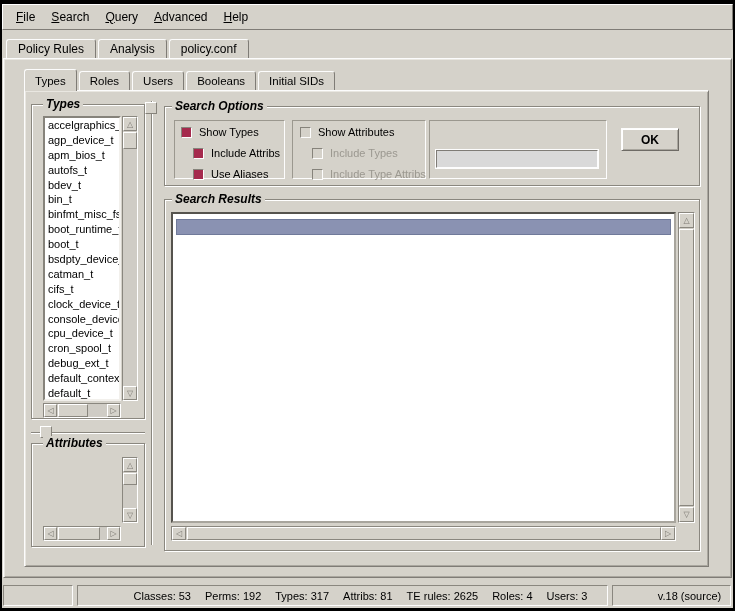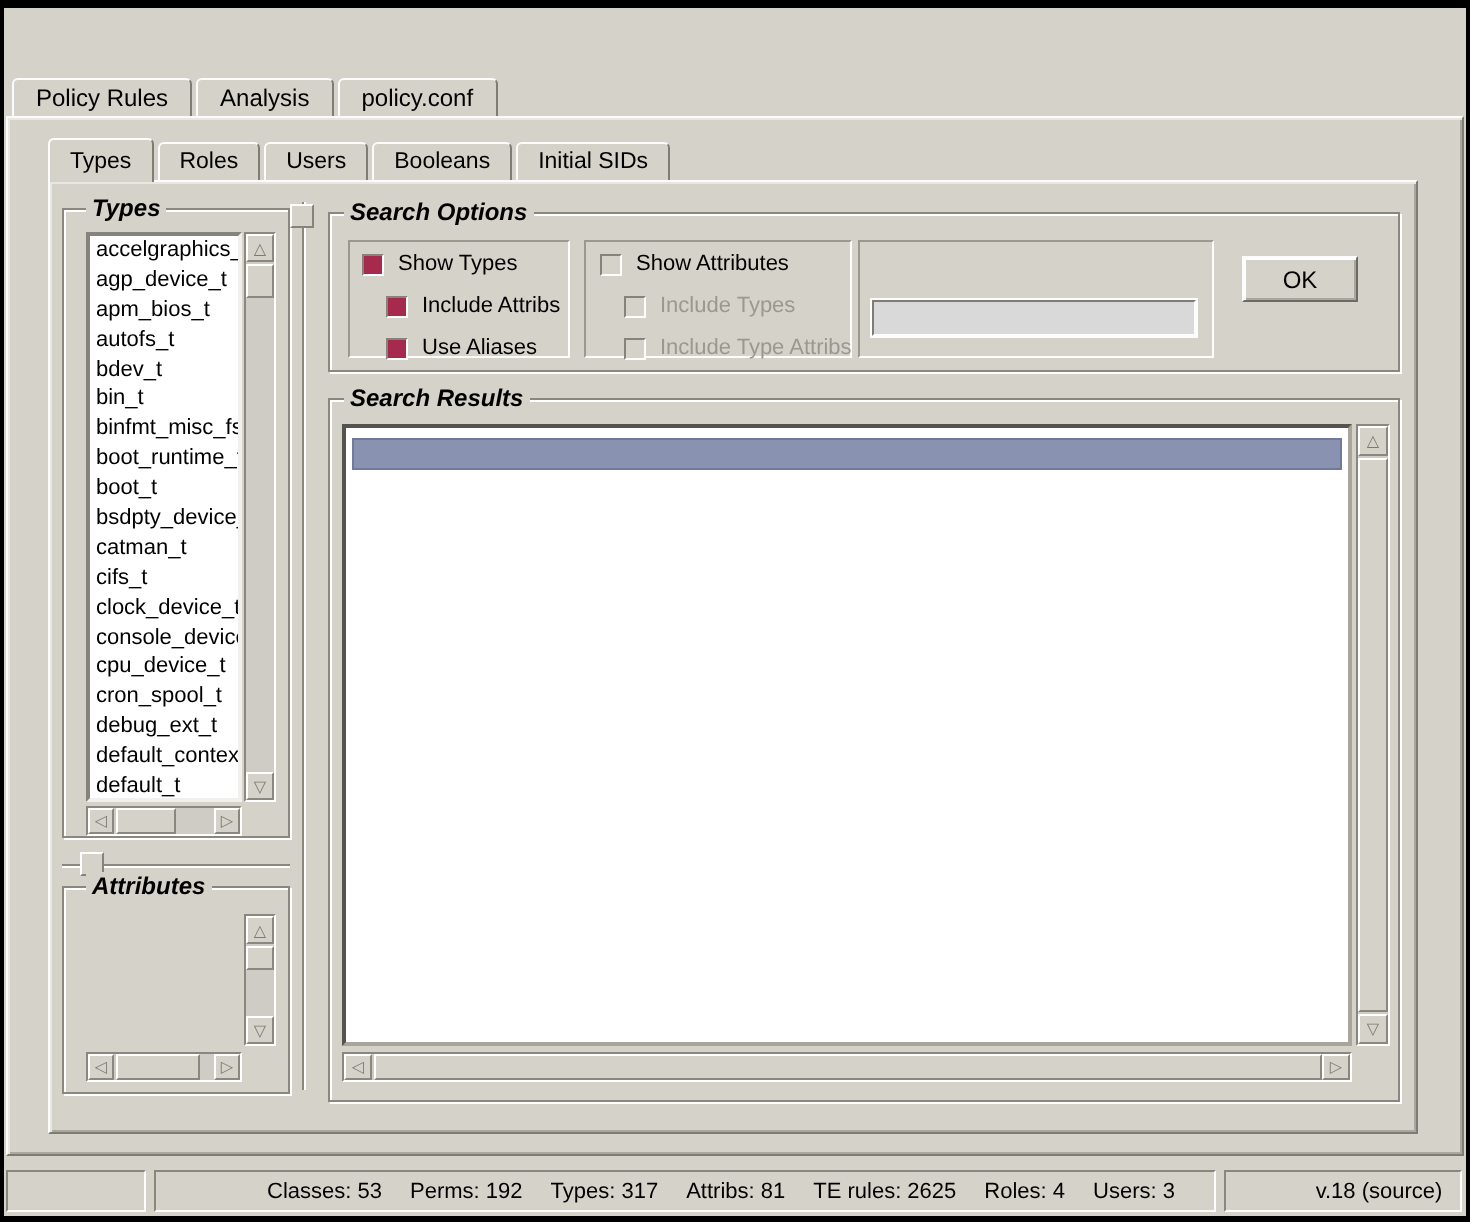--- a/index.html
+++ b/index.html
@@ -55,36 +55,43 @@
   .checkrow{display:flex;align-items:center;gap:7px;font-size:11px;white-space:nowrap;cursor:default;}
   .cb{width:9px;height:9px;border:1px solid;border-color:#86837b #fdfdfd #fdfdfd #86837b;background:#d5d2ca;flex:none;}
   .cb.checked{background:#a52a4d;}
   .checkrow.disabled{color:#9b9890;}
   .group{border:1px solid;border-color:#9b988f #fdfdfd #fdfdfd #9b988f;}
 
   .entry{background:#d9d9d9;border:1px solid;border-color:#7f7c76 #fdfdfd #fdfdfd #7f7c76;
     box-shadow:0 0 0 1px #fdfdfd;}
   .btn{background:#d5d2ca;border:1px solid;border-color:#fdfdfd #6e6b65 #6e6b65 #fdfdfd;
     box-shadow:inset 1px 1px 0 #fff, inset -1px -1px 0 #a9a69e;
-    display:flex;align-items:center;justify-content:center;font-size:12px;cursor:default;}
+    display:flex;align-items:center;justify-content:center;font-size:12px;cursor:default;font-weight:bold;}
 
   .textarea{background:#fff;border:2px solid;border-color:#55534d #a8a59d #a8a59d #55534d;}
   .sel-row{position:absolute;left:3px;right:3px;top:5px;height:14px;background:#8a92b2;
     border:1px solid #707a9a;}
 
   
   .panel{border:1px solid;border-color:#8a877f #fdfdfd #fdfdfd #8a877f;
     display:flex;align-items:center;justify-content:center;font-size:11px;white-space:nowrap;padding-left:36px;}
   .stats span{margin:0 7px;}
 </style>
 </head>
 <body>
 
 <div class="window">
 
+  <div class="abs menubar">
+    <span class="menu-item"><span class="u">F</span><span>ile</span></span>
+    <span class="menu-item"><span class="u">S</span><span>earch</span></span>
+    <span class="menu-item"><span class="u">Q</span><span>uery</span></span>
+    <span class="menu-item"><span class="u">A</span><span>dvanced</span></span>
+    <span class="menu-item"><span class="u">H</span><span>elp</span></span>
+  </div>
 
   <div class="abs tabs" id="main-tabs">
     <div class="tab">Policy Rules</div>
     <div class="tab">Analysis</div>
     <div class="tab">policy.conf</div>
   </div>
   <div class="abs nb-frame" id="main-frame"></div>
 
   <div class="abs tabs" id="sub-tabs">
     <div class="tab active">Types</div>

